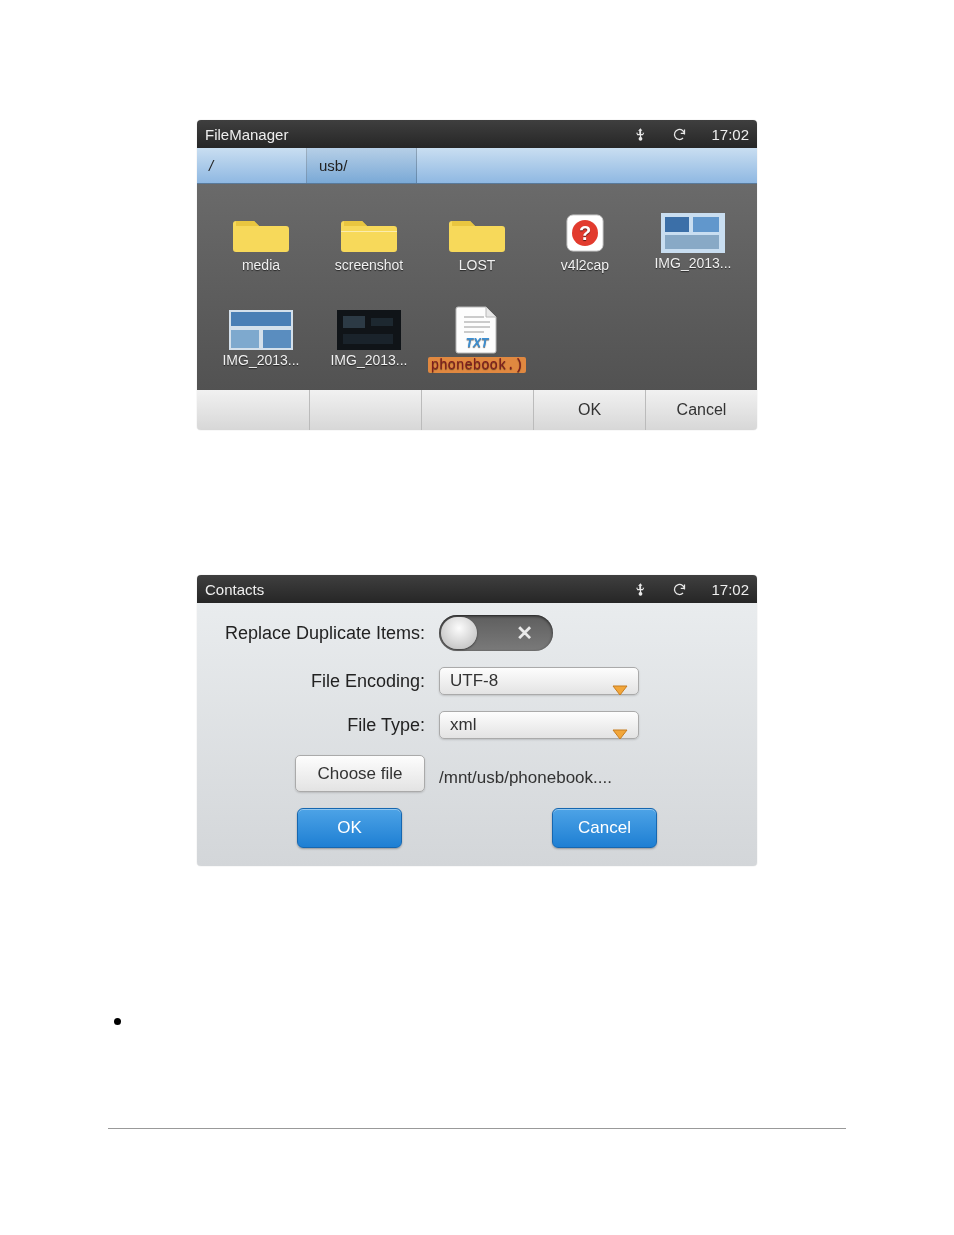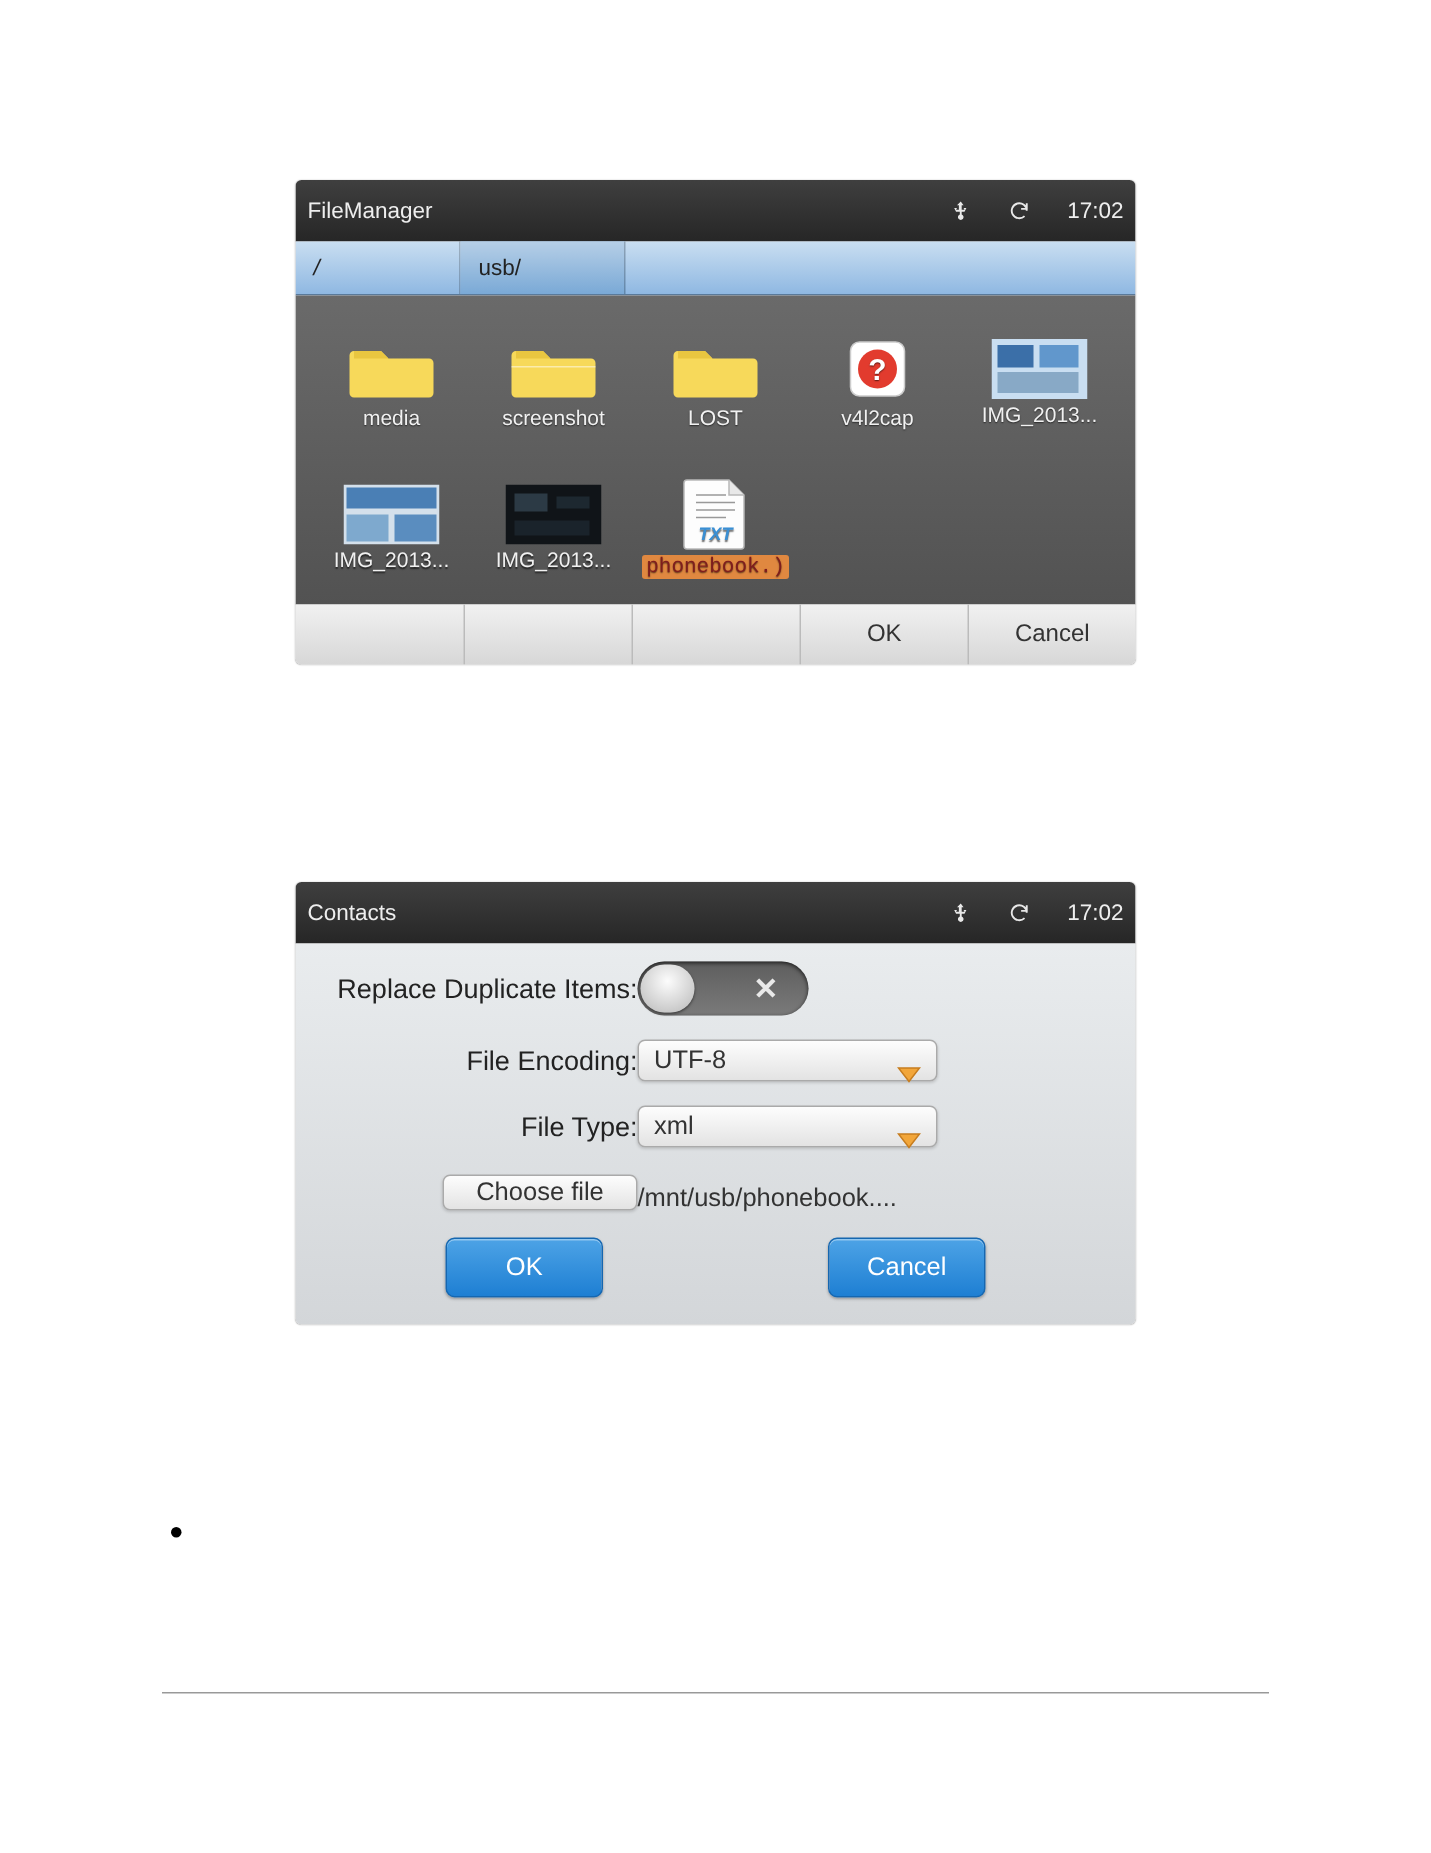--- a/index.html
+++ b/index.html
@@ -19,21 +19,21 @@
     margin-left: 197px;
     border-radius: 4px;
     overflow: hidden;
     box-shadow: 0 0 1px rgba(0,0,0,0.3);
     margin-bottom: 145px;
   }
   .shot2 { width: 560px; margin-left: 197px; border-radius: 4px; overflow: hidden; box-shadow: 0 0 1px rgba(0,0,0,0.3); }
 
   
   .statusbar {
-    height: 41px;
+    height: 28px;
     background: linear-gradient(to bottom, #3f3f3f, #262626);
     color: #eee;
     display: flex;
     align-items: center;
     padding: 0 8px;
     font-size: 15px;
     gap: 24px;
   }
   .statusbar .title { flex: 1; }
   .statusbar .time { font-weight: normal; }
@@ -114,21 +114,21 @@
   
   .ct-body {
     background: linear-gradient(to bottom, #e9ecee, #d3d6d9);
     padding: 12px 14px 18px 14px;
     color: #333;
   }
   .ct-row {
     display: flex;
     align-items: center;
     margin-bottom: 16px;
-    gap: 0;
+    gap: 14px;
   }
   .ct-label {
     width: 214px;
     text-align: right;
     font-size: 18px;
     color: #222;
   }
   .toggle {
     width: 114px; height: 36px;
     background: linear-gradient(to bottom, #5e5e5e, #7a7a7a);
@@ -159,21 +159,21 @@
     padding: 0 10px;
     font-size: 17px;
     color: #333;
     position: relative;
   }
   .select .chev {
     position: absolute; right: 10px; top: 14px;
   }
 
   .choose-btn {
-    width: 130px; height: 24px;
+    width: 130px; height: 37px;
     margin-left: 84px;
     background: linear-gradient(to bottom, #fdfdfd, #e3e3e3);
     border: 1px solid #aaa;
     border-radius: 5px;
     box-shadow: 0 1px 2px rgba(0,0,0,0.15);
     display: flex; align-items: center; justify-content: center;
     font-size: 17px;
     color: #333;
   }
   .chosen-path {

